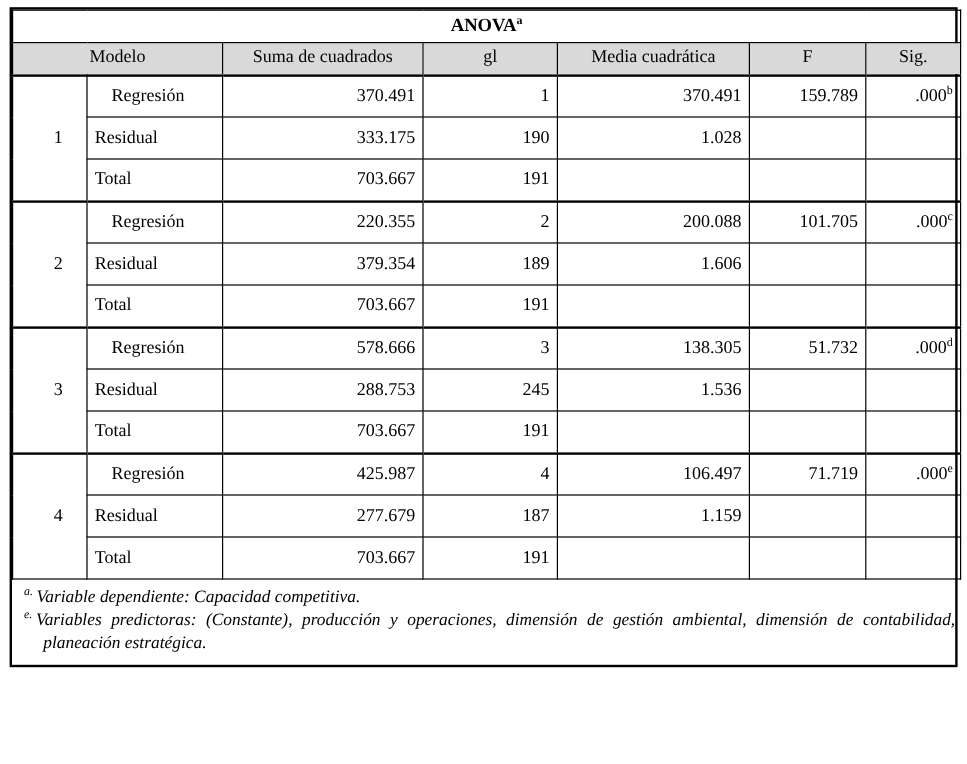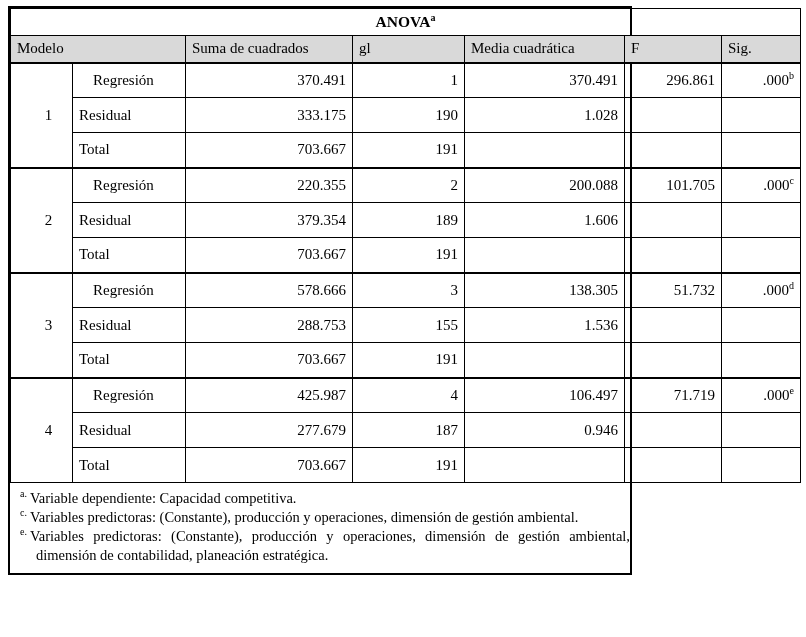--- a/index.html
+++ b/index.html
@@ -8,21 +8,21 @@
     padding: 0;
     width: 806px;
     height: 637px;
     background: #ffffff;
     font-family: "Liberation Serif", "DejaVu Serif", serif;
     color: #000000;
   }
   .frame {
     margin: 6px 8px;
     border: 2px solid #000000;
-    width: 624px;
+    width: 790px;
   }
   table.anova {
     width: 100%;
     border-collapse: collapse;
     table-layout: fixed;
   }
   table.anova td, table.anova th {
     border: 1px solid #000000;
     font-size: 15px;
     font-weight: normal;
@@ -31,37 +31,38 @@
     white-space: nowrap;
   }
   tr.title-row td {
     font-weight: bold;
     text-align: center;
     height: 27px;
     font-size: 15.5px;
   }
   tr.header-row th {
     background: #d9d9d9;
-    text-align: left;
+    text-align: center;
     height: 27px;
     border-bottom: 2px solid #000000;
   }
   tr.data-row td { height: 35px; }
   tr.group-start td { border-top: 2px solid #000000; padding-left: 20px; }
   td.model { text-align: center; }
   td.lbl { text-align: left; padding-left: 9px; }
   td.num { text-align: right; }
   sup {
     font-size: 10px;
     line-height: 0;
   }
   .footnotes {
     padding: 6px 0 8px 10px;
     font-size: 14.5px;
     line-height: 19px;
+    font-style: italic;
   }
   .footnote {
     padding-left: 16px;
     text-indent: -16px;
     text-align: justify;
   }
   .footnote sup { margin-right: 3px; }
 </style>
 </head>
 <body>
@@ -89,21 +90,21 @@
         <th>F</th>
         <th>Sig.</th>
       </tr>
 
       <tr class="data-row group-start">
         <td class="model" rowspan="3">1</td>
         <td class="lbl">Regresión</td>
         <td class="num">370.491</td>
         <td class="num">1</td>
         <td class="num">370.491</td>
-        <td class="num">296.861</td>
+        <td class="num">159.789</td>
         <td class="num"><span>.000</span><sup>b</sup></td>
       </tr>
       <tr class="data-row">
         <td class="lbl">Residual</td>
         <td class="num">333.175</td>
         <td class="num">190</td>
         <td class="num">1.028</td>
         <td class="num"></td>
         <td class="num"><span></span><sup></sup></td>
       </tr>
@@ -147,21 +148,21 @@
         <td class="lbl">Regresión</td>
         <td class="num">578.666</td>
         <td class="num">3</td>
         <td class="num">138.305</td>
         <td class="num">51.732</td>
         <td class="num"><span>.000</span><sup>d</sup></td>
       </tr>
       <tr class="data-row">
         <td class="lbl">Residual</td>
         <td class="num">288.753</td>
-        <td class="num">155</td>
+        <td class="num">245</td>
         <td class="num">1.536</td>
         <td class="num"></td>
         <td class="num"><span></span><sup></sup></td>
       </tr>
       <tr class="data-row">
         <td class="lbl">Total</td>
         <td class="num">703.667</td>
         <td class="num">191</td>
         <td class="num"></td>
         <td class="num"></td>
@@ -174,33 +175,32 @@
         <td class="num">425.987</td>
         <td class="num">4</td>
         <td class="num">106.497</td>
         <td class="num">71.719</td>
         <td class="num"><span>.000</span><sup>e</sup></td>
       </tr>
       <tr class="data-row">
         <td class="lbl">Residual</td>
         <td class="num">277.679</td>
         <td class="num">187</td>
-        <td class="num">0.946</td>
+        <td class="num">1.159</td>
         <td class="num"></td>
         <td class="num"><span></span><sup></sup></td>
       </tr>
       <tr class="data-row">
         <td class="lbl">Total</td>
         <td class="num">703.667</td>
         <td class="num">191</td>
         <td class="num"></td>
         <td class="num"></td>
         <td class="num"><span></span><sup></sup></td>
       </tr>
     </tbody>
   </table>
 
   <div class="footnotes">
     <div class="footnote"><sup>a.</sup><span>Variable dependiente: Capacidad competitiva.</span></div>
-    <div class="footnote"><sup>c.</sup><span>Variables predictoras: (Constante), producción y operaciones, dimensión de gestión ambiental.</span></div>
     <div class="footnote"><sup>e.</sup><span>Variables predictoras: (Constante), producción y operaciones, dimensión de gestión ambiental, dimensión de contabilidad, planeación estratégica.</span></div>
   </div>
 </div>
 
 </body></html>

